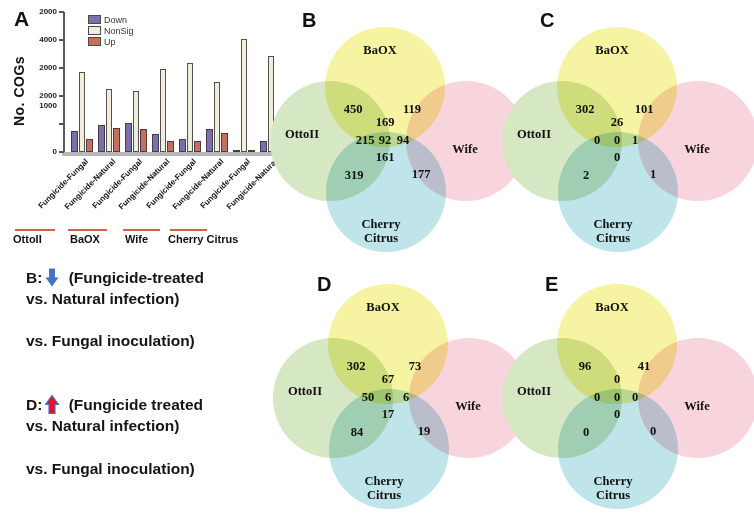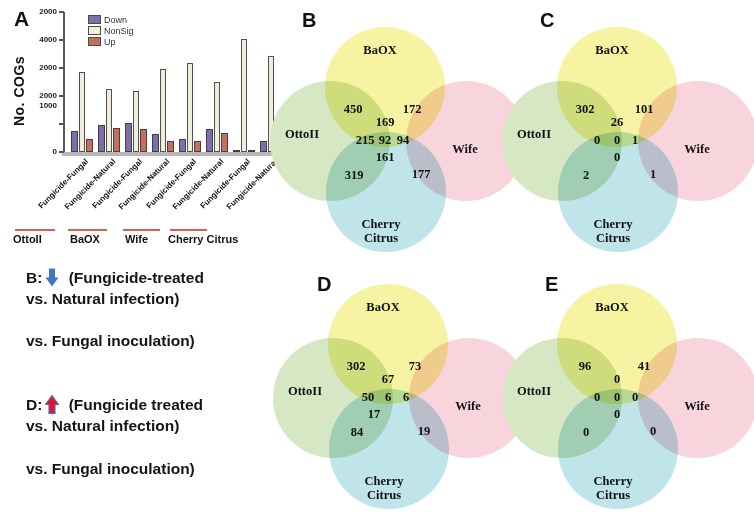--- a/index.html
+++ b/index.html
@@ -144,21 +144,21 @@
         <div class="vcirc" style="left: 47px; top: 24px; background: rgb(246, 243, 162);"></div>
         <div class="vcirc" style="left: -8px; top: 78px; background: rgb(214, 231, 195);"></div>
         <div class="vcirc" style="left: 128px; top: 78px; background: rgb(248, 213, 221);"></div>
         <div class="vcirc" style="left: 48px; top: 129px; background: rgb(191, 228, 233);"></div>
         <div class="vslab" style="left: 102px; top: 47px;">BaOX</div>
         <div class="vslab" style="left: 24px; top: 131px;">OttoII</div>
         <div class="vslab" style="left: 187px; top: 146px;">Wife</div>
         <div class="vslab" style="left: 103px; top: 228px;">Cherry
 Citrus</div>
         <div class="vnum" style="left: 75px; top: 106px;">450</div>
-        <div class="vnum" style="left: 134px; top: 106px;">172</div>
+        <div class="vnum" style="left: 134px; top: 106px;">119</div>
         <div class="vnum" style="left: 107px; top: 119px;">169</div>
         <div class="vnum" style="left: 87px; top: 137px;">215</div>
         <div class="vnum" style="left: 107px; top: 137px;">92</div>
         <div class="vnum" style="left: 125px; top: 137px;">94</div>
         <div class="vnum" style="left: 107px; top: 154px;">161</div>
         <div class="vnum" style="left: 76px; top: 172px;">319</div>
         <div class="vnum" style="left: 143px; top: 171px;">177</div>
       </div>
       <div class="venn" style="left: 510px; top: 3px;">
         <div class="pletter" style="left: 30px; top: 6px;">C</div>
@@ -191,21 +191,21 @@
         <div class="vslab" style="left: 24px; top: 131px;">OttoII</div>
         <div class="vslab" style="left: 187px; top: 146px;">Wife</div>
         <div class="vslab" style="left: 103px; top: 228px;">Cherry
 Citrus</div>
         <div class="vnum" style="left: 75px; top: 106px;">302</div>
         <div class="vnum" style="left: 134px; top: 106px;">73</div>
         <div class="vnum" style="left: 107px; top: 119px;">67</div>
         <div class="vnum" style="left: 87px; top: 137px;">50</div>
         <div class="vnum" style="left: 107px; top: 137px;">6</div>
         <div class="vnum" style="left: 125px; top: 137px;">6</div>
-        <div class="vnum" style="left: 93px; top: 154px;">17</div>
+        <div class="vnum" style="left: 107px; top: 154px;">17</div>
         <div class="vnum" style="left: 76px; top: 172px;">84</div>
         <div class="vnum" style="left: 143px; top: 171px;">19</div>
       </div>
       <div class="venn" style="left: 510px; top: 260px;">
         <div class="pletter" style="left: 35px; top: 13px;">E</div>
         <div class="vcirc" style="left: 47px; top: 24px; background: rgb(246, 243, 162);"></div>
         <div class="vcirc" style="left: -8px; top: 78px; background: rgb(214, 231, 195);"></div>
         <div class="vcirc" style="left: 128px; top: 78px; background: rgb(248, 213, 221);"></div>
         <div class="vcirc" style="left: 48px; top: 129px; background: rgb(191, 228, 233);"></div>
         <div class="vslab" style="left: 102px; top: 47px;">BaOX</div>

